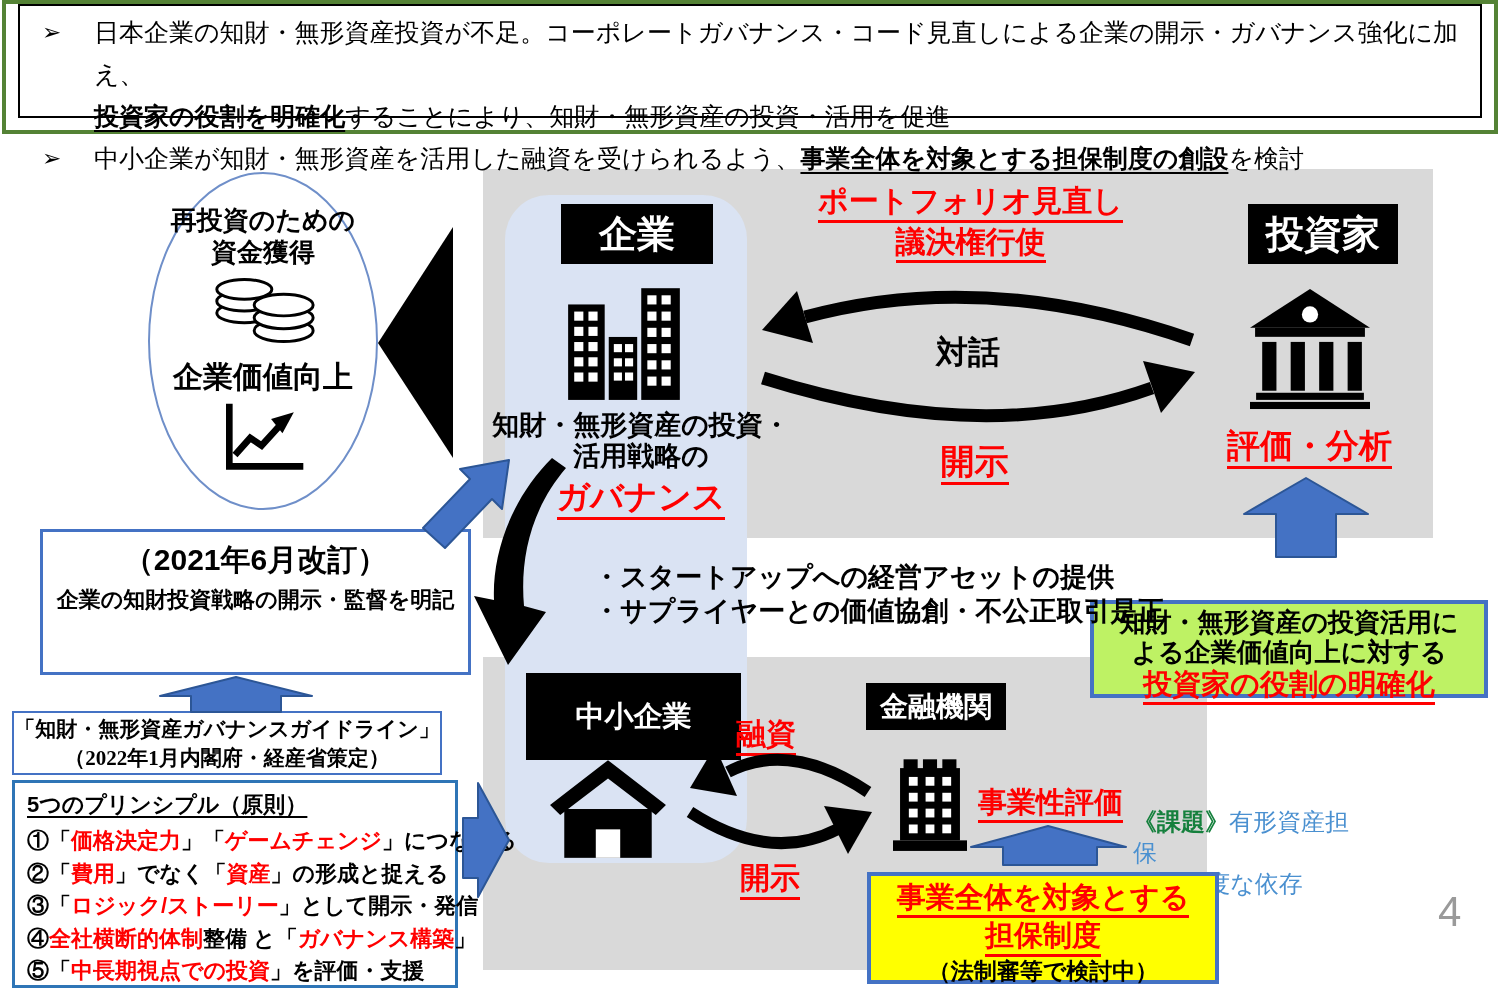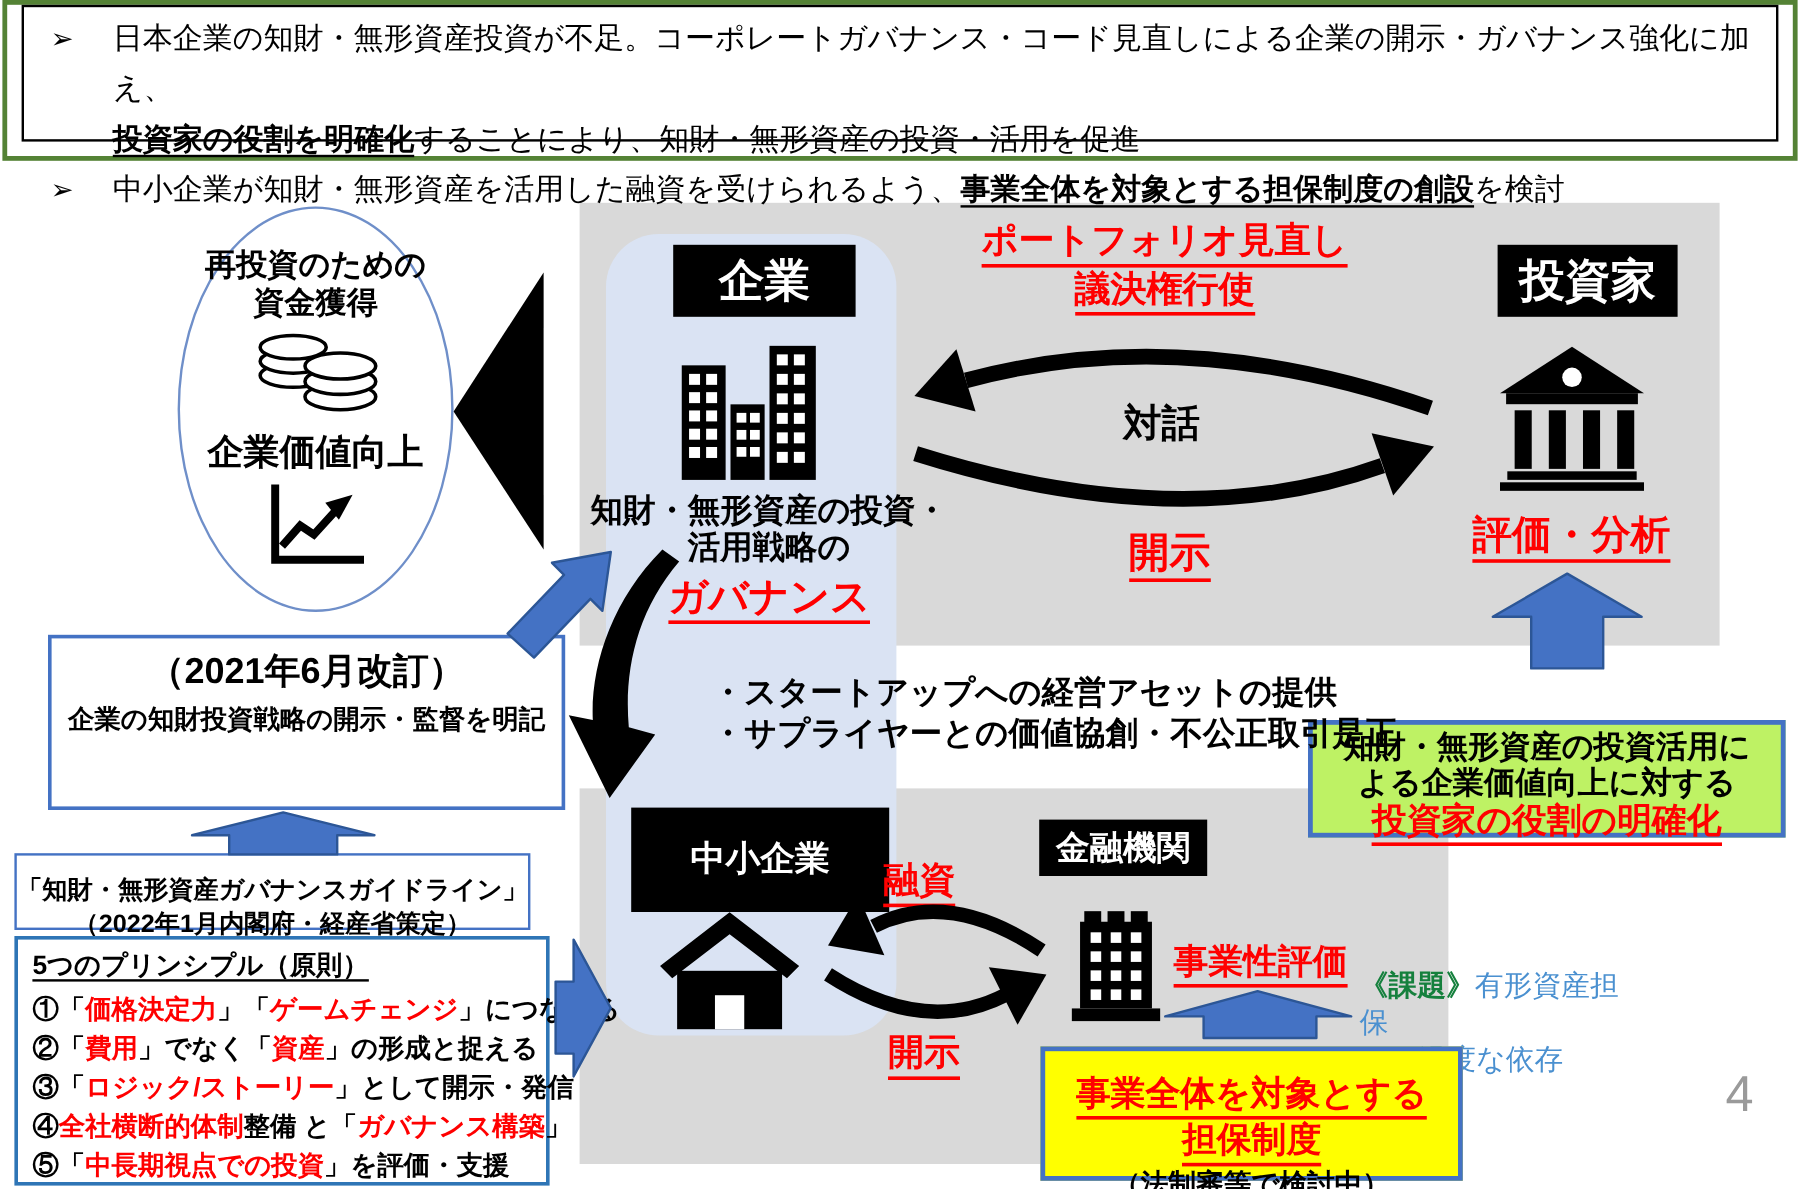--- a/index.html
+++ b/index.html
@@ -38,30 +38,30 @@
   #kaiji-top{left:902px;top:442px;width:145px;font-size:34px;}
   #toshika-box{left:1232px;top:204px;width:150px;height:60px;font-size:38px;}
   #bank-wrap{left:1250px;top:284px;width:120px;height:126px;}
   #hyoka{left:1212px;top:427px;width:195px;font-size:33px;}
   
   #yellow-top{left:1090px;top:557px;width:398px;height:98px;background:#bef264;border:4px solid #4472c4;
               box-sizing:border-box;padding-top:3px;margin-top:43px;}
   #yellow-top .k{font-size:26px;font-weight:bold;line-height:30px;}
   #yellow-top .r{font-size:29px;margin-top:1px;}
   #yellow-bottom{left:867px;top:872px;width:352px;height:112px;background:#ffff00;border:4px solid #4472c4;
-                 box-sizing:border-box;padding-top:19px;}
+                 box-sizing:border-box;padding-top:4px;}
   #yellow-bottom .r{font-size:29px;line-height:35px;}
   #yellow-bottom .k{font-size:23px;font-weight:bold;line-height:29px;}
   
   #cgc-box{left:40px;top:529px;width:431px;height:146px;border:3px solid #4472c4;box-sizing:border-box;
            background:#fff;padding-top:9px;}
   #cgc-box .t{font-size:30px;font-weight:bold;line-height:37px;}
   #cgc-box .s{font-size:22px;font-weight:bold;margin-top:7px;}
   #guide-box{left:12px;top:711px;width:430px;height:64px;border:2px solid #4472c4;box-sizing:border-box;background:#fff;
-             font-family:Liberation Sans, sans-serif;font-weight:bold;font-size:21px;line-height:29px;padding-top:14px;}
+             font-family:Liberation Serif, serif;font-weight:bold;font-size:21px;line-height:29px;padding-top:2px;}
   #prin-box{left:12px;top:780px;width:446px;height:208px;border:3px solid #2e75b6;box-sizing:border-box;
             background:#fff;padding:7px 10px 0 12px;}
   #prin-box .h{font-size:22px;font-weight:bold;text-decoration:underline;text-underline-offset:4px;margin-bottom:5px;}
   #prin-box .it{font-size:22px;font-weight:bold;line-height:32.5px;white-space:nowrap;}
   
   #startup-box{left:510px;top:673px;width:215px;height:87px;font-size:29px;line-height:39px;}
   #house-wrap{left:548px;top:758px;width:120px;height:100px;}
   #yushi{left:726px;top:717px;width:80px;font-size:30px;}
   #kaiji-bottom{left:730px;top:861px;width:80px;font-size:30px;}
   #kinyu-box{left:850px;top:683px;width:140px;height:47px;font-size:28px;}

